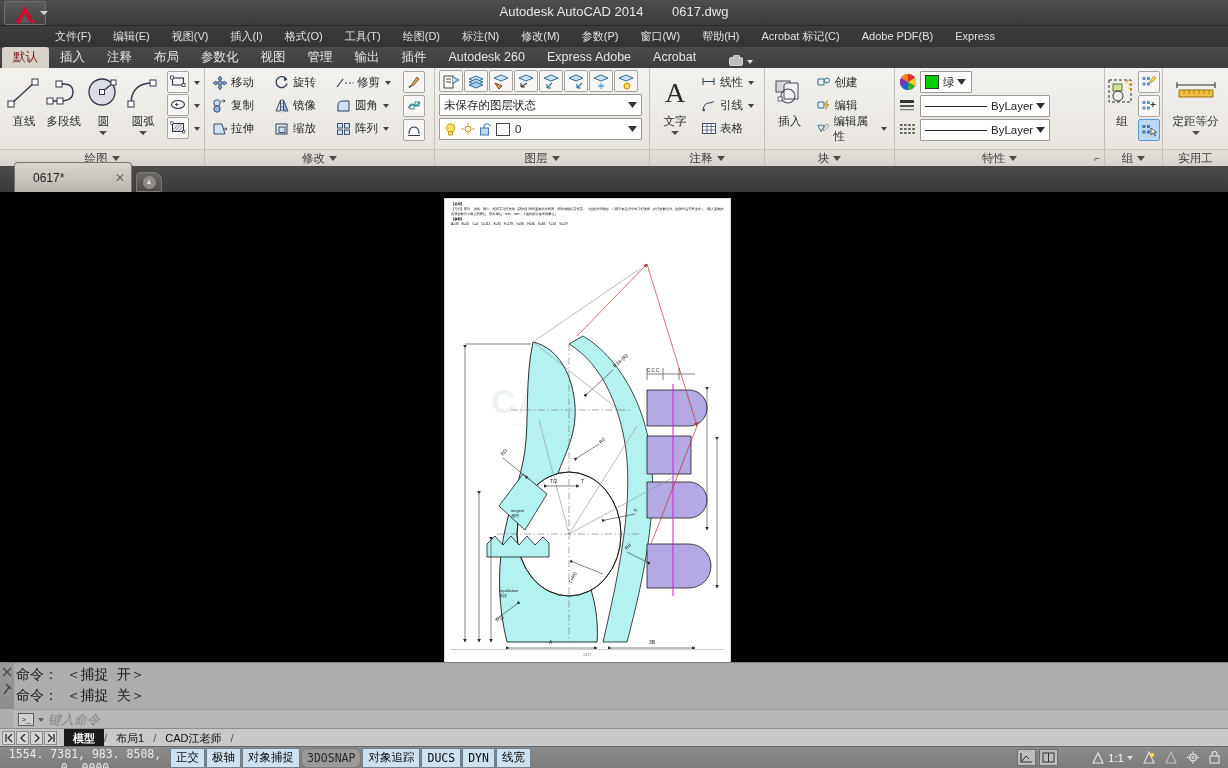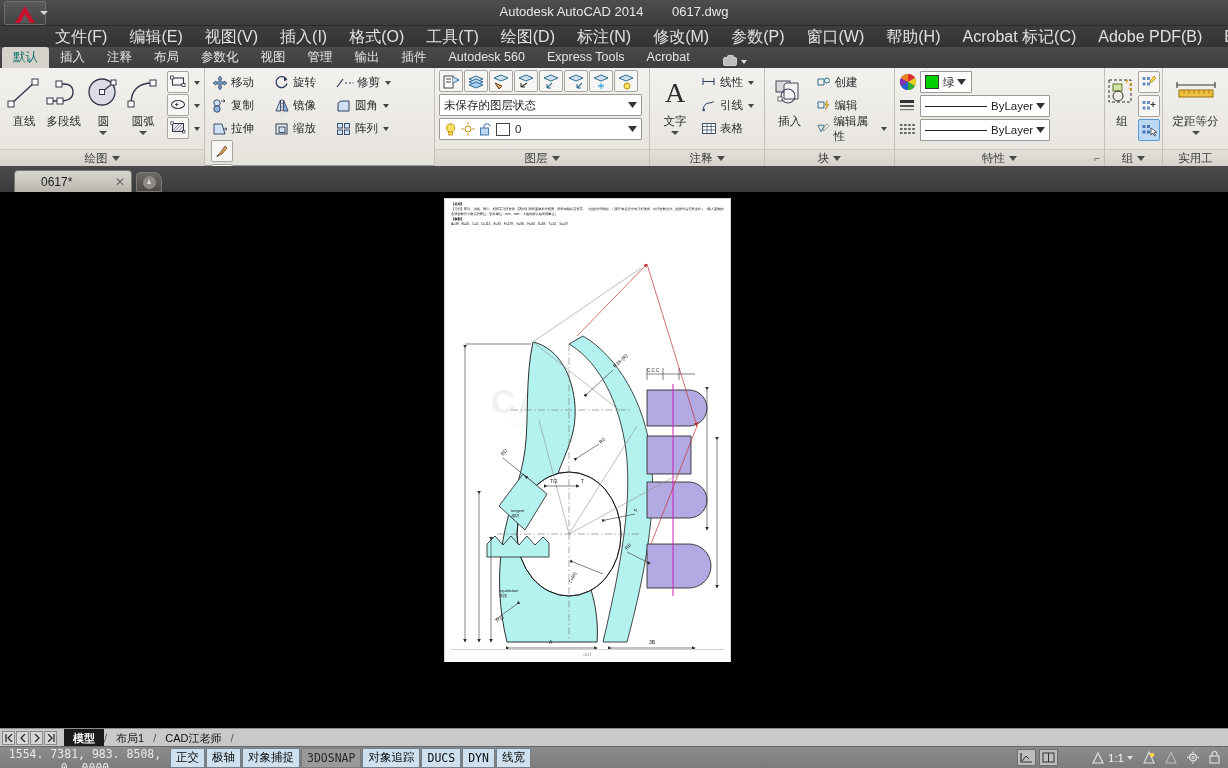--- a/index.html
+++ b/index.html
@@ -44,36 +44,36 @@
   }
   .title-text .fname { margin-left: 25px; }
 
   
   .menubar {
     position: absolute; top: 26px; left: 0; width: 1228px; height: 21px;
     background: linear-gradient(#3d3d3d, #333);
     display: flex; align-items: center; padding-left: 44px;
   }
   .menubar .mi {
-    color: #e0e0e0; font-size: 16px; padding: 0 11px; line-height: 21px;
+    color: #e0e0e0; font-size: 11px; padding: 0 11px; line-height: 21px;
     white-space: nowrap; cursor: default;
   }
 
   
   .ribbontabs {
     position: absolute; top: 47px; left: 0; width: 1228px; height: 21px;
     background: linear-gradient(#4a4a4a, #3e3e3e);
     display: flex; align-items: flex-end; padding-left: 2px;
   }
   .ribbontabs .rt {
     color: #e4e4e4; font-size: 12.5px; padding: 2px 11px 3px; line-height: 16px;
     white-space: nowrap; cursor: default;
   }
   .ribbontabs .rt.active {
-    background: #d6d2ca; color: #0f766e;
+    background: #d6d2ca; color: #7f1d1d;
     border-radius: 3px 3px 0 0;
   }
   .rt-cam {
     margin-left: 22px; color: #ddd; font-size: 11px;
     display: flex; align-items: center; gap: 4px; padding-bottom: 2px;
   }
   .cam-icon {
     width: 14px; height: 9px; border: 1px solid #d0d0d0; border-radius: 2px;
     background: #bdbdbd; position: relative;
   }
@@ -137,23 +137,23 @@
     width: 14px; height: 20px; display:flex; align-items:center; justify-content:center;
   }
 
   
   .filetabs {
     position: absolute; top: 166px; left: 0; width: 1228px; height: 26px;
     background: linear-gradient(#4a4a4a,#3a3a3a);
     display: flex; align-items: flex-end; padding-left: 14px;
   }
   .ftab {
-    height: 22px; min-width: 118px; background: linear-gradient(#d9d6d0,#b9b5ae);
+    height: 30px; min-width: 118px; background: linear-gradient(#d9d6d0,#b9b5ae);
     border: 1px solid #7a7772; border-bottom: none; border-radius: 4px 4px 0 0;
-    display: flex; align-items: center; padding: 0 6px 0 26px;
+    display: flex; align-items: center; padding: 0 6px 0 18px;
     font-size: 12px; color: #1c1c1c;
   }
   .ftab .fname2 { flex: 1; }
   .ftab .fx { color: #6b6b6b; font-size: 12px; padding-left: 8px; }
   .ftab-plus {
     width: 26px; height: 20px; margin-left: 4px;
     background: linear-gradient(#6d6a66,#4e4b47);
     border: 1px solid #7d7a76; border-radius: 4px 8px 0 0;
     display: flex; align-items: center; justify-content: center;
   }
@@ -243,21 +243,21 @@
   }
   .coords {
     width: 170px; text-align: center; color: #eaeaea; font-size: 11.5px;
     font-family: "DejaVu Sans Mono", monospace;
   }
   .sbtn {
     height: 20px; padding: 0 5px; font-size: 11.5px; color: #0d0d0d;
     background: #cfe1ef; border: 1px solid #6f7f8c; margin-right: 1px;
     display: flex; align-items: center; font-family: "DejaVu Sans Mono", monospace;
   }
-  .sbtn.off { background: #9a9a9a; color: #2a2a2a; border-color: #7a7a7a; }
+  .sbtn.off { background: #9a9a9a; color: #2a2a2a; border-color: #7a7a7a; border-radius: 7px; }
   .sb-right { margin-left: auto; display: flex; align-items: center; gap: 3px; padding-right: 4px; }
   .sb-ico {
     width: 19px; height: 17px; background: #bdbdbd; border: 1px solid #6e6e6e;
     display:flex; align-items:center; justify-content:center;
   }
   .scale-chip {
     display:flex; align-items:center; gap:3px; color:#f0f0f0; font-size:11.5px;
     padding: 0 3px;
   }
 </style>
@@ -298,22 +298,22 @@
   <div class="ribbontabs" id="ribbontabs">
       <div class="rt active">默认</div>
       <div class="rt">插入</div>
       <div class="rt">注释</div>
       <div class="rt">布局</div>
       <div class="rt">参数化</div>
       <div class="rt">视图</div>
       <div class="rt">管理</div>
       <div class="rt">输出</div>
       <div class="rt">插件</div>
-      <div class="rt">Autodesk 560</div>
-      <div class="rt">Express Tools</div>
+      <div class="rt">Autodesk 260</div>
+      <div class="rt">Express Adobe</div>
       <div class="rt">Acrobat</div>
       <div class="rt-cam">
         <span class="cam-icon"></span>
         <span class="caret-sm"></span>
       </div>
     </div>
 
   <div class="ribbon">
 
     <div class="panel" style="width:205px">
@@ -404,21 +404,21 @@
           </div>
         </div>
       </div>
       <div class="panel-title">
         <span>绘图</span>
         <span class="ptc"></span>
       </div>
     </div>
 
     <div class="panel" style="width:230px">
-      <div class="panel-body" style="flex-direction:column">
+      <div class="panel-body" style="">
         <div>
 
           <div style="display:flex">
             <div class="smbtn" style="width:62px">
               <svg width="16" height="16" viewBox="0 0 16 16">
                 <path d="M8 1 L10 4 H9 V7 H12 V6 L15 8 L12 10 V9 H9 V12 H10 L8 15 L6 12 H7 V9 H4 V10 L1 8 L4 6 V7 H7 V4 H6 Z" fill="#7e9fd0" stroke="#2d3f5c" stroke-width=".7"></path>
               </svg>
               <span>移动</span>
             </div>
             <div class="smbtn" style="width:62px">
@@ -984,20 +984,39 @@
             <text x="48" y="348" font-size="4">equidistant<tspan x="48" dy="5">等距</tspan></text>
           </g>
         </svg>
 
         <div class="paper-foot">0617</div>
       </div>
     </div>
 
   </div>
 
+  <div class="cmdarea">
+    <div class="cmd-left-grip">
+      <svg width="10" height="10">
+          <path d="M1 1 L9 9 M9 1 L1 9" stroke="#4a4a4a" stroke-width="1.3"></path>
+        </svg>
+      <svg width="10" height="14">
+          <path d="M2 12 L8 4 M4 2 L9 7" stroke="#4a4a4a" stroke-width="1.4"></path>
+        </svg>
+    </div>
+    <div class="cmd-lines" id="cmdlines">
+        <div>命令： ＜捕捉 开＞</div>
+        <div>命令： ＜捕捉 关＞</div>
+      </div>
+    <div class="cmd-input-row">
+      <span class="cmd-prompt-ico">&gt;_</span>
+      <span class="caret-sm" style="border-top-color:#666"></span>
+      <span class="cmd-placeholder">键入命令</span>
+    </div>
+  </div>
 
   <div class="layouttabs">
     <div class="navbtn">
       <svg width="8" height="8">
           <path d="M1 0 v8 M7 0 L3 4 L7 8" stroke="#222" stroke-width="1.2" fill="none"></path>
         </svg>
     </div>
     <div class="navbtn">
       <svg width="8" height="8">
           <path d="M6 0 L2 4 L6 8" stroke="#222" stroke-width="1.2" fill="none"></path>

